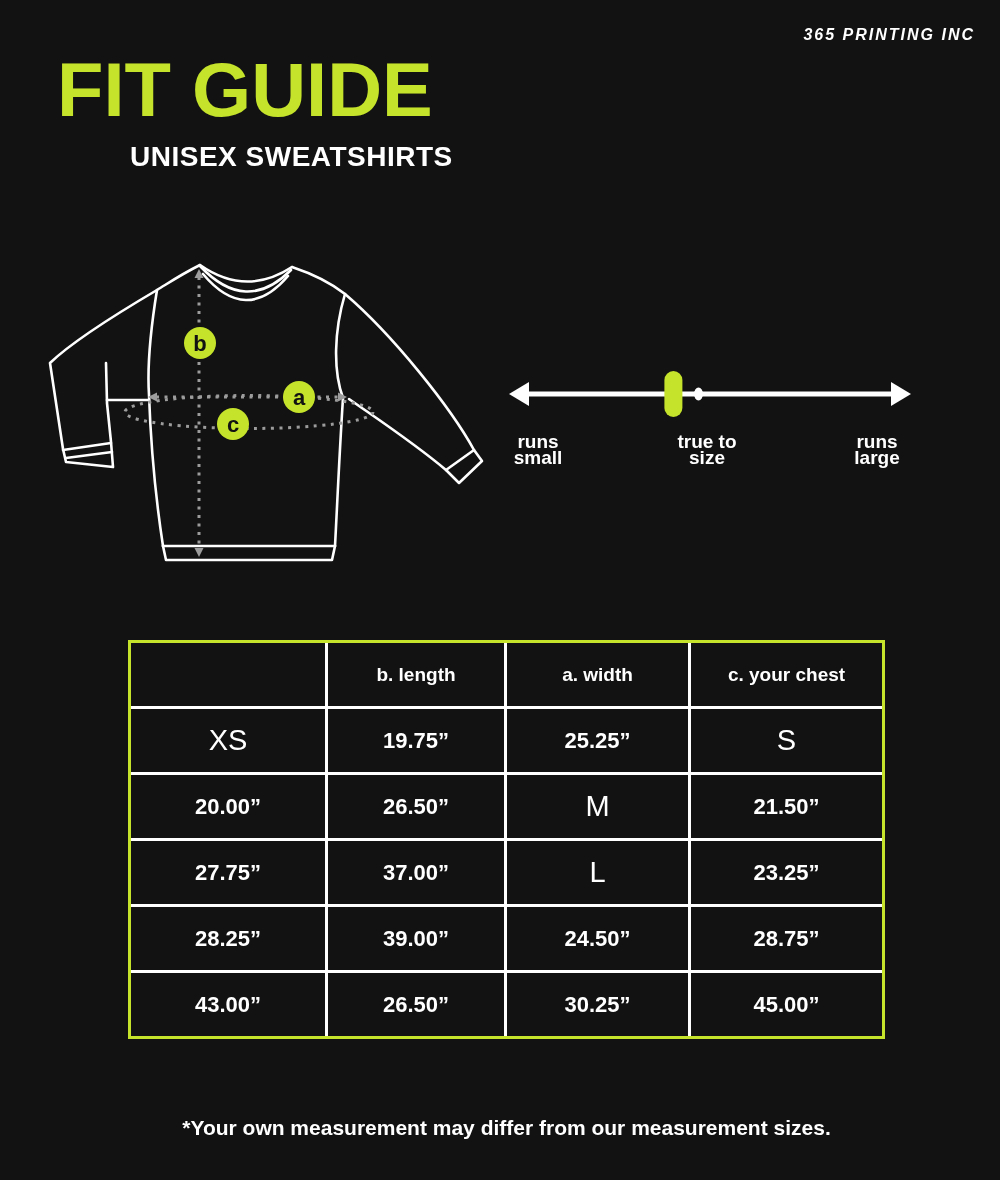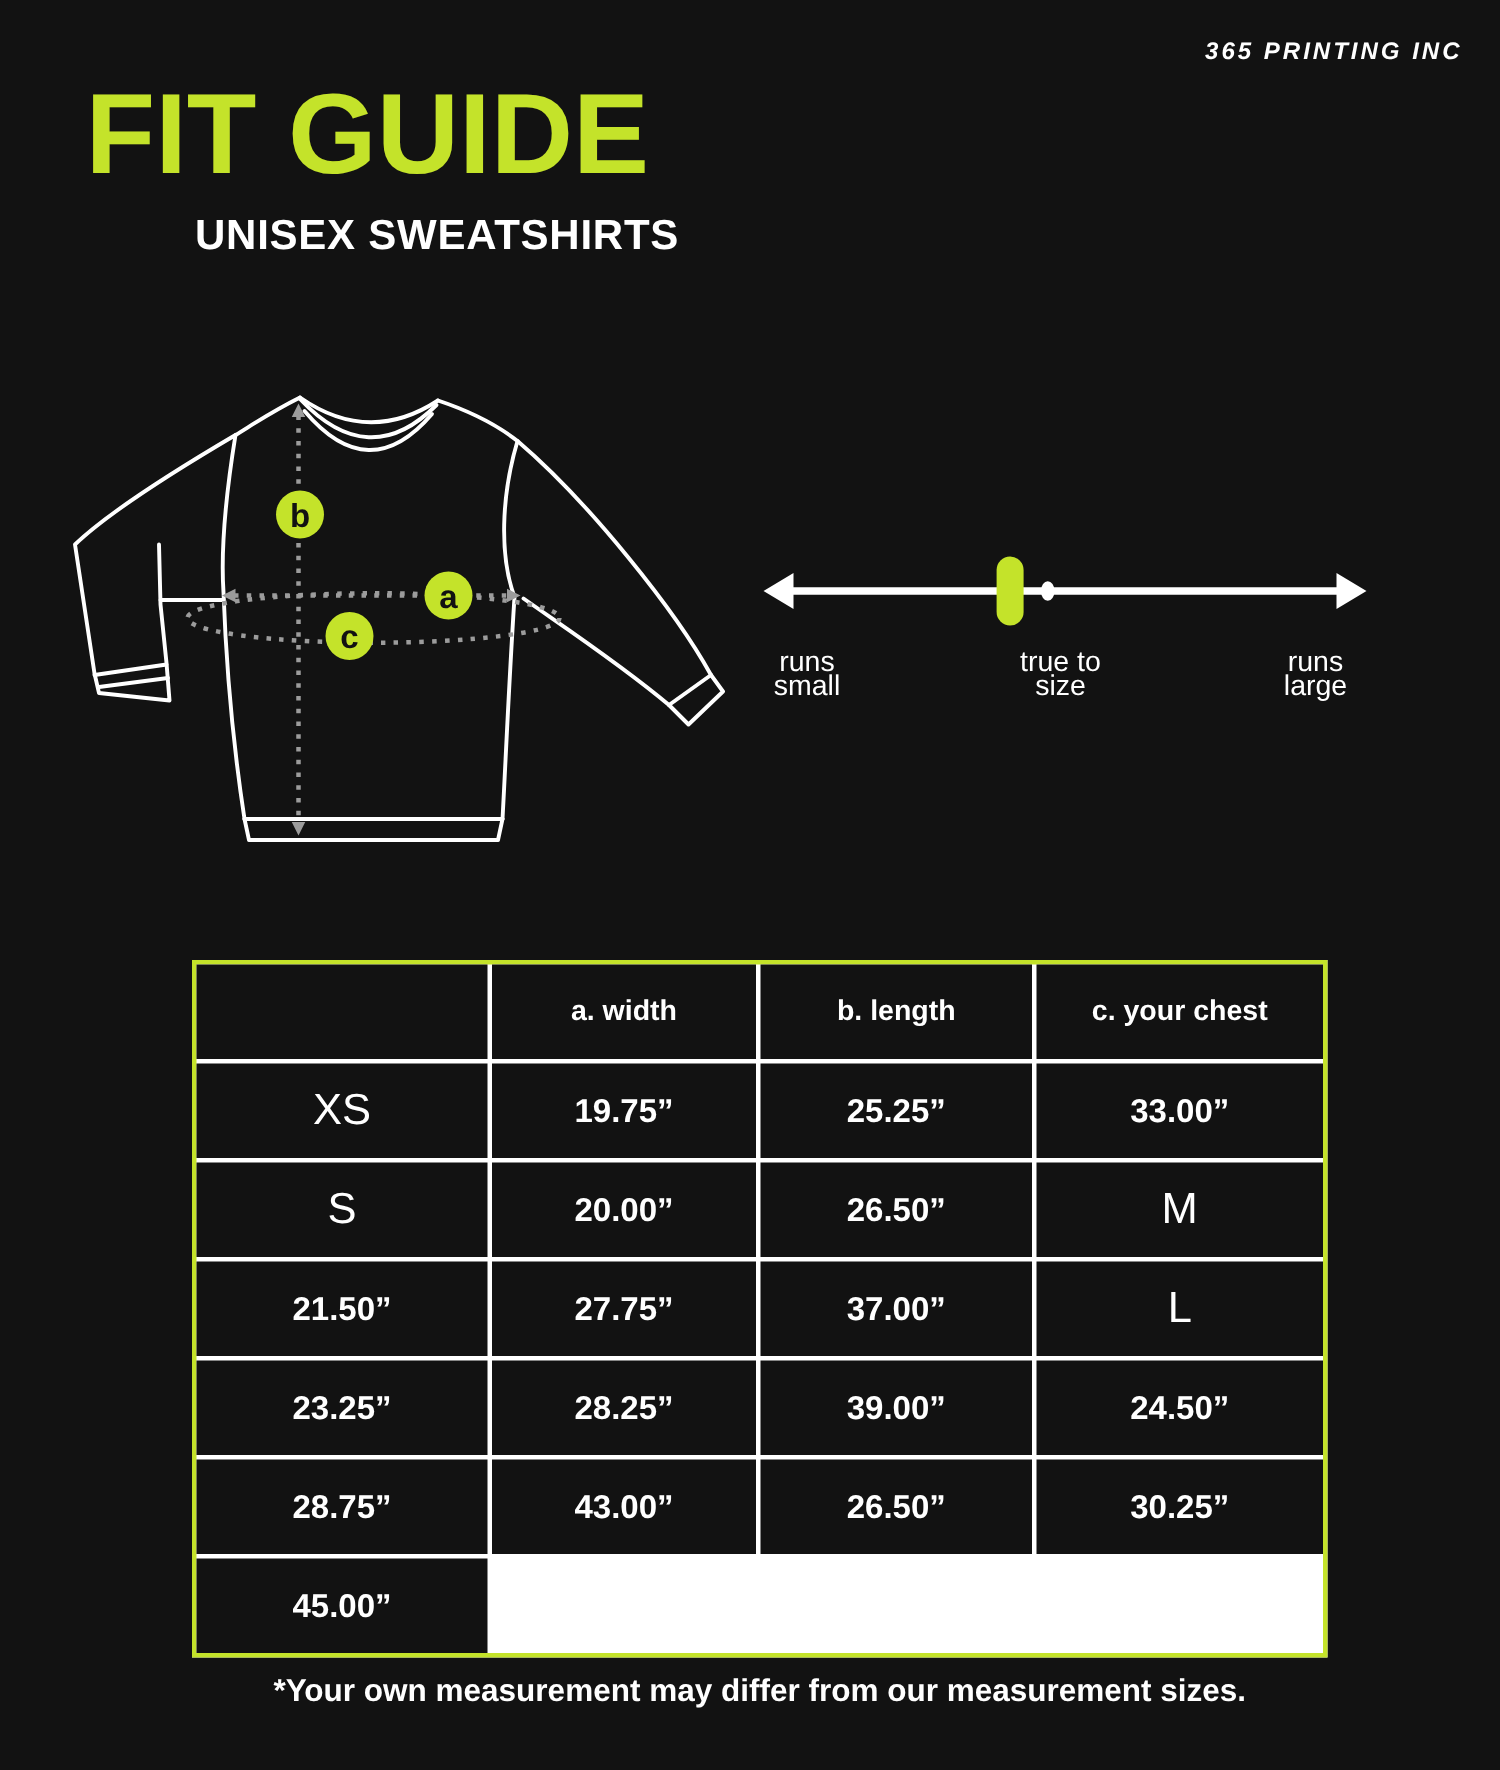--- a/index.html
+++ b/index.html
@@ -27,21 +27,21 @@
   }
   .subtitle{
     position:absolute;left:130px;top:141px;
     font-size:28px;font-weight:800;letter-spacing:.5px;color:var(--line-white);text-align:right;
   }
   .diagram{position:absolute;left:30px;top:245px;width:470px;height:330px;}
   .fit-scale{position:absolute;left:505px;top:368px;width:410px;height:115px;}
   .fit-scale svg{display:block;}
   .scale-label{
     position:absolute;top:66px;transform:translateX(-50%);
-    text-align:center;font-size:19px;font-weight:400;line-height:16px;color:var(--line-white);
+    text-align:center;font-size:19px;font-weight:700;line-height:16px;color:var(--line-white);
     white-space:nowrap;
   }
   .scale-label.left{left:33px;}
   .scale-label.center{left:202px;}
   .scale-label.right{left:372px;}
   .accent-fill{fill:var(--accent-green);}
   .size-table{
     position:absolute;left:128px;top:640px;width:757px;
     border:3px solid var(--accent-green);
     background:var(--line-white);
@@ -133,28 +133,27 @@
       <div>size</div>
     </div>
     <div class="scale-label right">
       <div>runs</div>
       <div>large</div>
     </div>
   </div>
 
   <div class="size-table">
     <div class="cell header"></div>
+    <div class="cell header">b. length</div>
     <div class="cell header">a. width</div>
-    <div class="cell header">b. length</div>
     <div class="cell header">c. your chest</div>
 
     <div class="cell size">XS</div>
     <div class="cell value">19.75”</div>
     <div class="cell value">25.25”</div>
-    <div class="cell value">33.00”</div>
 
     <div class="cell size">S</div>
     <div class="cell value">20.00”</div>
     <div class="cell value">26.50”</div>
 
     <div class="cell size">M</div>
     <div class="cell value">21.50”</div>
     <div class="cell value">27.75”</div>
     <div class="cell value">37.00”</div>
 

